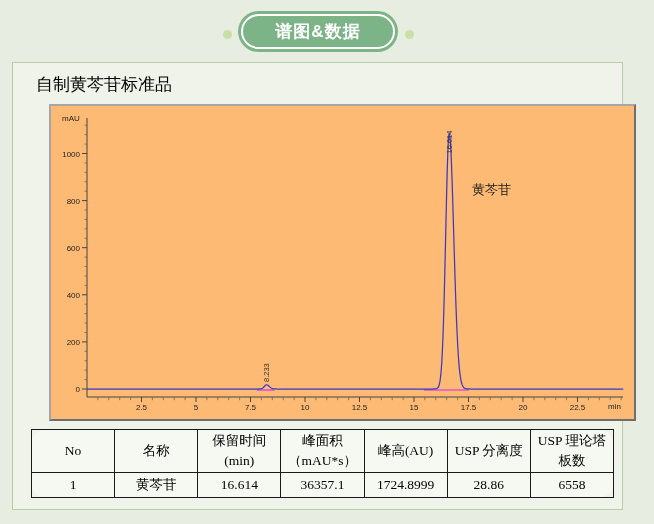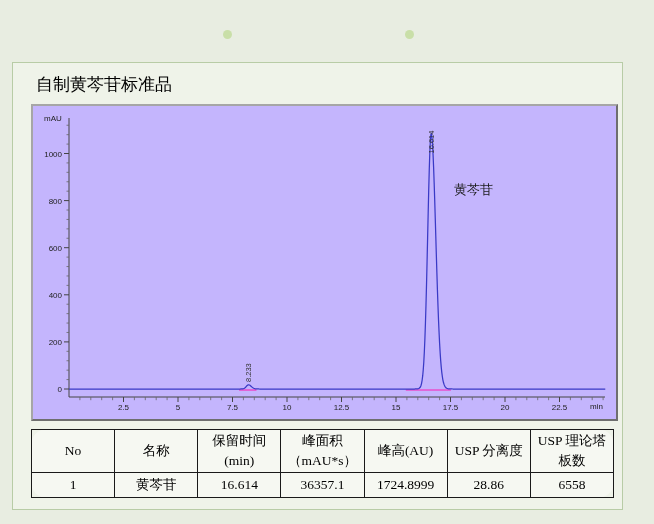--- a/index.html
+++ b/index.html
@@ -28,22 +28,22 @@
   .card{
     position:absolute;left:12px;top:62px;width:611px;height:448px;
     background:#eff3e9;border:1px solid #b8cca6;box-sizing:border-box;
   }
   .card-title{
     position:absolute;left:23px;top:10px;font-size:17px;color:#000000;
     font-family:"Liberation Sans","DejaVu Sans",sans-serif;
   }
   
   .chart-panel{
-    position:absolute;left:18px;top:41px;width:583px;height:313px;
-    background:#c4b5fd;
+    position:absolute;left:36px;top:41px;width:583px;height:313px;
+    background:#fdba74;
     border:2px solid;border-color:#a6a6a6 #6e6e6e #6e6e6e #a6a6a6;
   }
   .chart-panel svg{display:block;}
   .axis-label{font-size:8px;fill:#222;font-family:"Liberation Sans",sans-serif;}
   .peak-rt-label{font-size:7.5px;fill:#333;font-family:"Liberation Sans",sans-serif;}
   .chart-anno{font-size:13px;fill:#1c1c1c;font-family:"Liberation Serif","DejaVu Serif",serif;}
   
   .result-table{
     position:absolute;left:18px;top:366px;width:583px;
     border-collapse:collapse;table-layout:fixed;
@@ -55,20 +55,25 @@
     padding:1px 2px;line-height:1.45;
   }
   .result-table tr.hdr td{height:40px;}
   .result-table tr.datarow td{height:22px;}
 </style>
 </head>
 <body>
 
 <div class="badge-wrap">
   <span class="badge-dot dot-left"></span>
+  <div class="badge-outer">
+    <div class="badge-inner">
+      <span class="badge-text">谱图&amp;数据</span>
+    </div>
+  </div>
   <span class="badge-dot dot-right"></span>
 </div>
 
 <div class="card">
   <div class="card-title">自制黄芩苷标准品</div>
 
   <div class="chart-panel">
     <svg id="chrom-svg" width="579" height="309" viewBox="0 0 579 309">
         <g>
           <line x1="36" y1="12" x2="36" y2="291" stroke="#444" stroke-width="1"></line>

